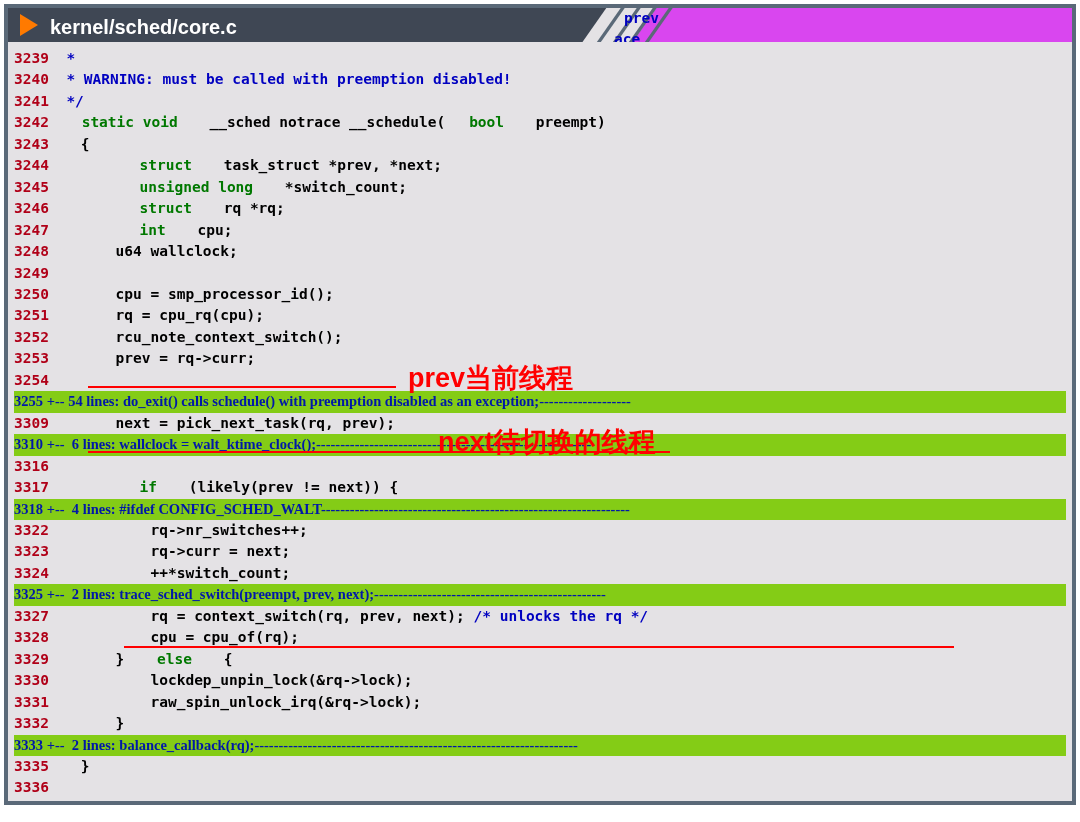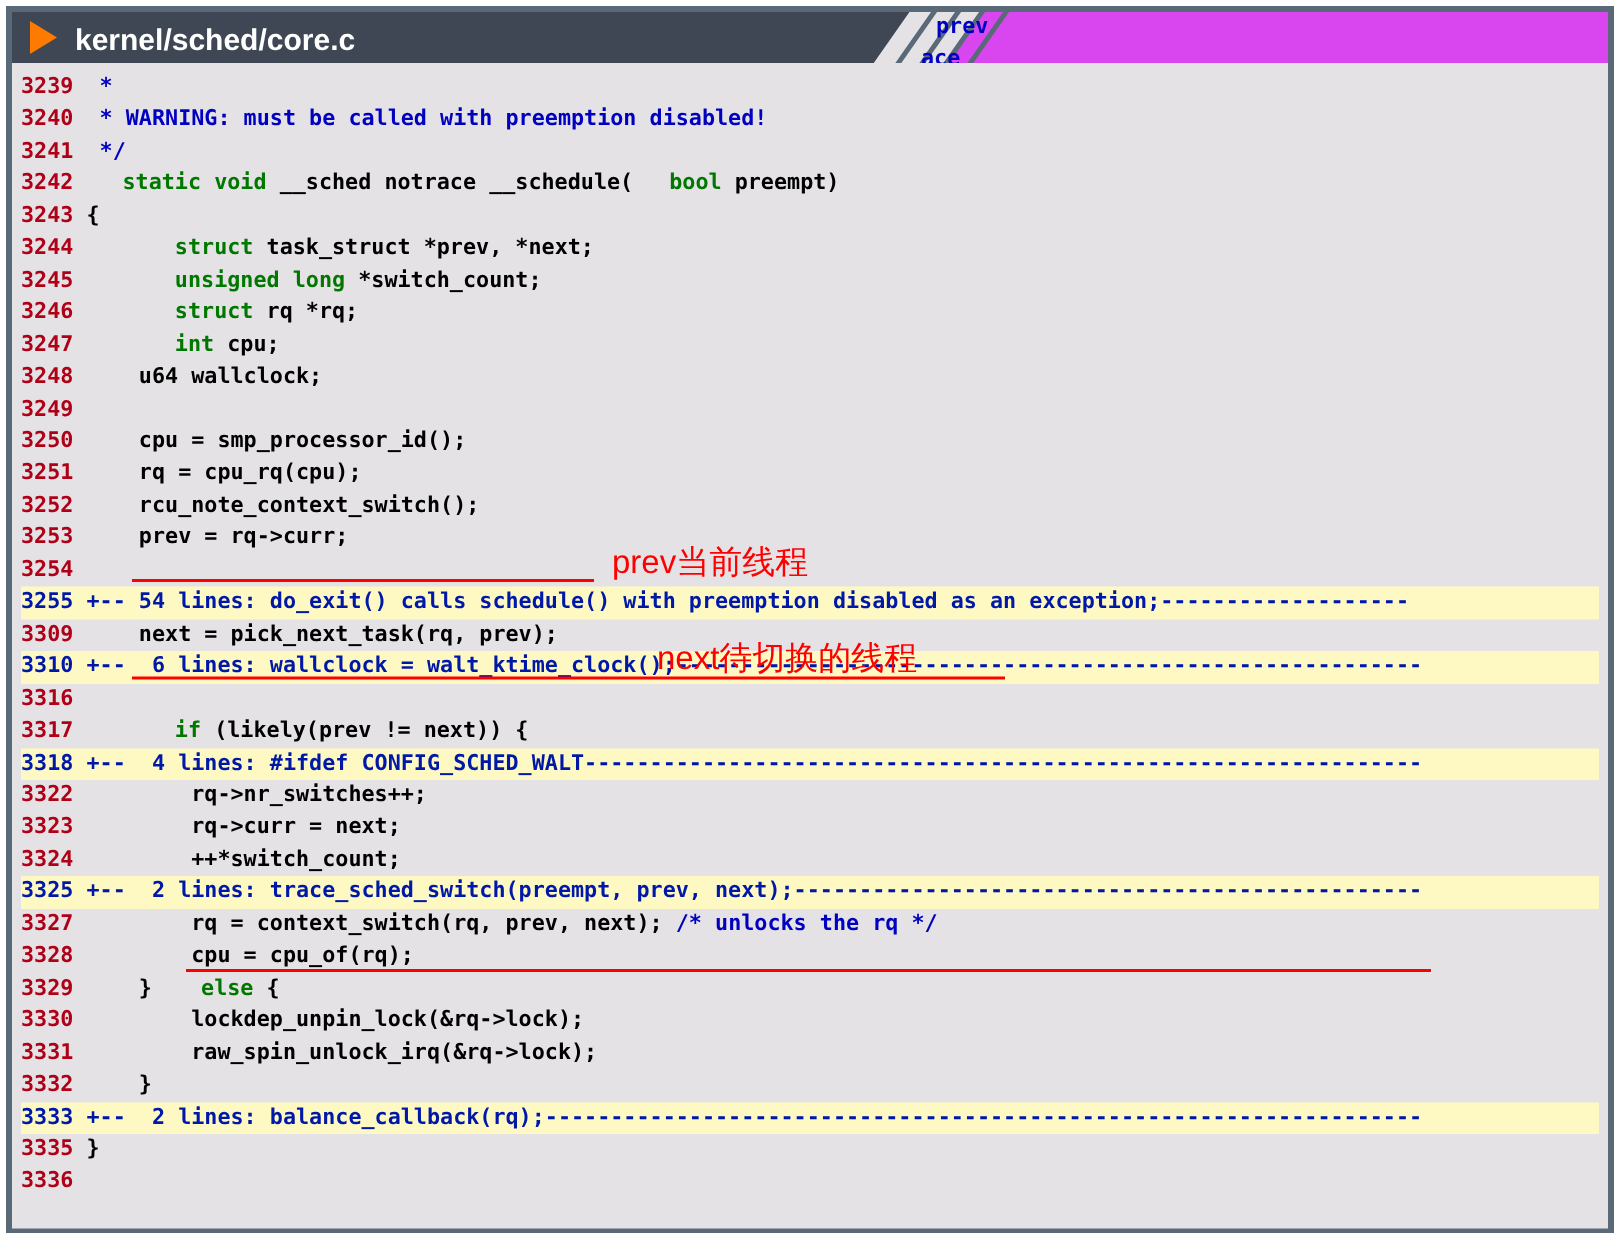--- a/index.html
+++ b/index.html
@@ -58,39 +58,39 @@
   .hdr .sl4 { left: 646px; }
   .hdr .peek {
     position: absolute;
     left: 616px; top: 0;
     color: #0000c0;
     font-weight: 700;
   }
   
   .code {
     position: relative;
-    padding: 6px 6px 20px 6px;
+    padding: 6px 6px 2px 6px;
     white-space: pre;
     overflow: hidden;
   }
   .ln { color: #b00018; font-weight: 700; }
   .lnb { color: #0018a8; font-weight: 700; }
   .kw { color: #007800; font-weight: 700; margin-left: 24px; }
   .cmt { color: #0000c0; font-weight: 700; }
   .fold { color: #0018a8; font-weight: 700; }
-  .txt { color: #000; font-weight: 700; }
-  .folded-row { background: #fef9c3; display: block; }
+  .txt { color: #000; font-weight: 700; margin-left: 23px; }
+  .folded-row { background: #84cc16; display: block; font-family: Liberation Serif, serif; }
   .row { display: block; }
   
   .ann {
     position: absolute;
     color: #ff0000;
     font-family: Arial, "Microsoft YaHei", sans-serif;
-    font-size: 22px;
-    font-weight: 400;
+    font-size: 27px;
+    font-weight: 700;
   }
   .redline {
     position: absolute;
     height: 2px;
     background: #ff0000;
   }
 </style>
 </head>
 <body>
 

